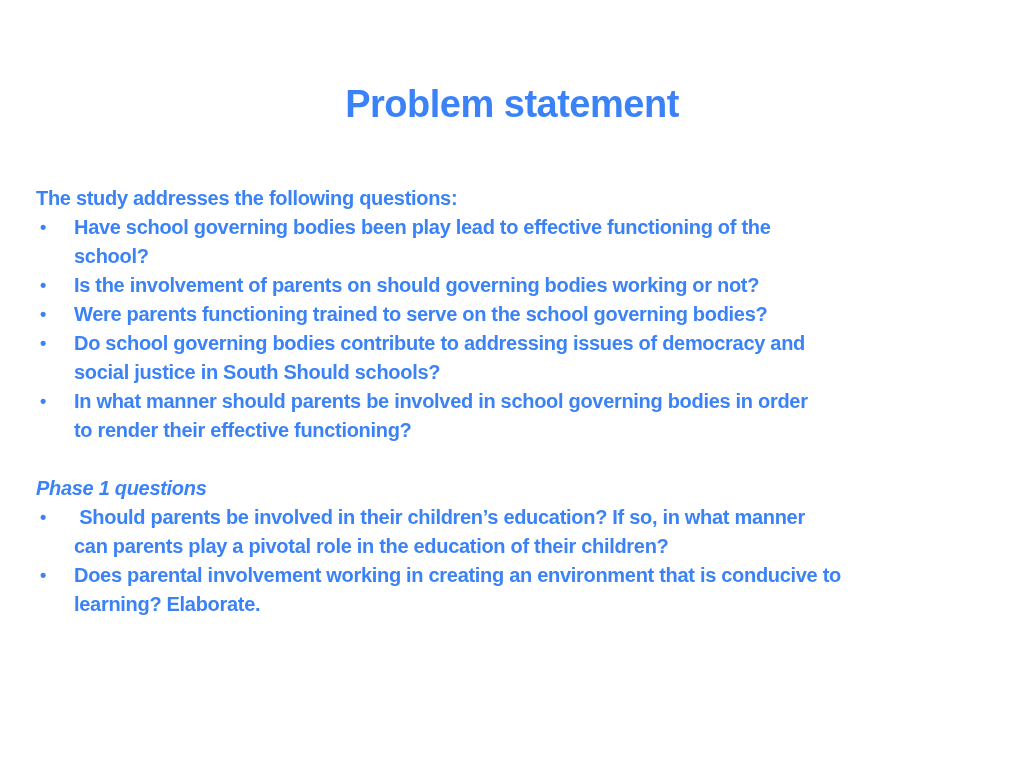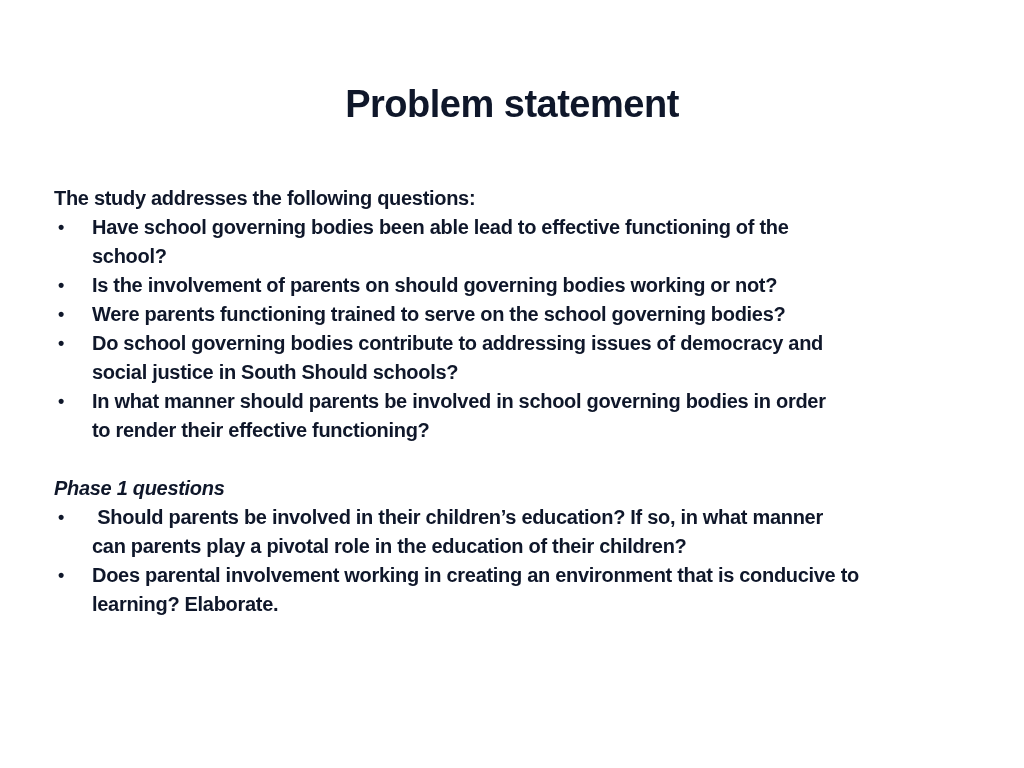--- a/index.html
+++ b/index.html
@@ -5,37 +5,37 @@
   html, body {
     margin: 0;
     padding: 0;
     background: #ffffff;
   }
   .slide {
     position: relative;
     width: 1024px;
     height: 768px;
     background: #ffffff;
-    color: #0f172a;
+    color: #3b82f6;
     font-family: "Liberation Sans", sans-serif;
     overflow: hidden;
     box-sizing: border-box;
   }
   .slide-title {
     margin-top: 84px;
     height: 40px;
     line-height: 40px;
     text-align: center;
     font-size: 38px;
     font-weight: bold;
     letter-spacing: -0.5px;
   }
   .body-text {
     margin-top: 60px;
-    margin-left: 54px;
+    margin-left: 36px;
     width: 920px;
     font-size: 20px;
     font-weight: bold;
     line-height: 29px;
     letter-spacing: -0.3px;
   }
   .intro-line {
     margin: 0;
   }
   .phase-heading {
@@ -74,21 +74,21 @@
   <div class="slide-title">Problem statement</div>
 
   <div class="body-text">
 
     <p class="intro-line">The study addresses the following questions:</p>
 
 
     <ul class="bullets">
       <li>
         <span class="bullet-marker">•</span>
-        <span class="bullet-text">Have school governing bodies been able lead to effective functioning of the
+        <span class="bullet-text">Have school governing bodies been play lead to effective functioning of the
 school?</span>
       </li>
       <li>
         <span class="bullet-marker">•</span>
         <span class="bullet-text">Is the involvement of parents on should governing bodies working or not?</span>
       </li>
       <li>
         <span class="bullet-marker">•</span>
         <span class="bullet-text">Were parents functioning trained to serve on the school governing bodies?</span>
       </li>

